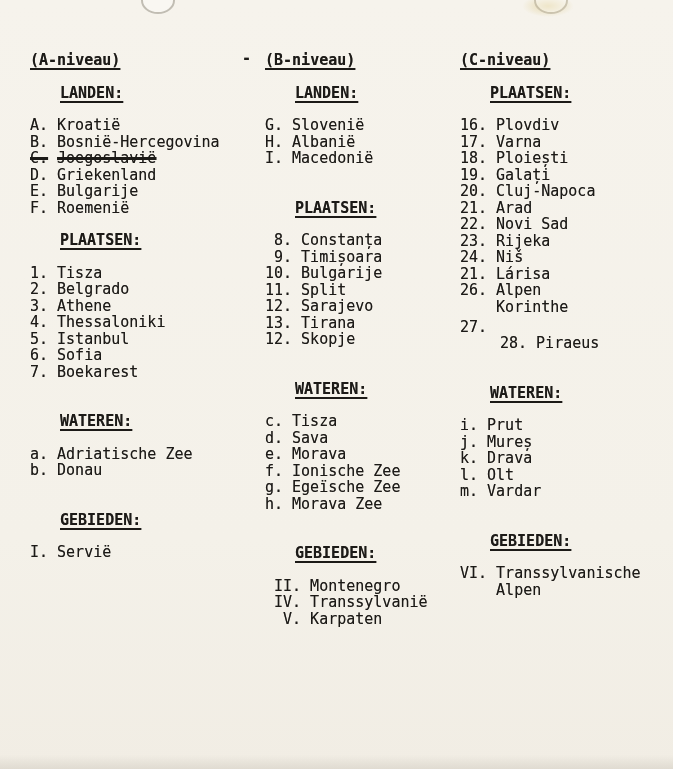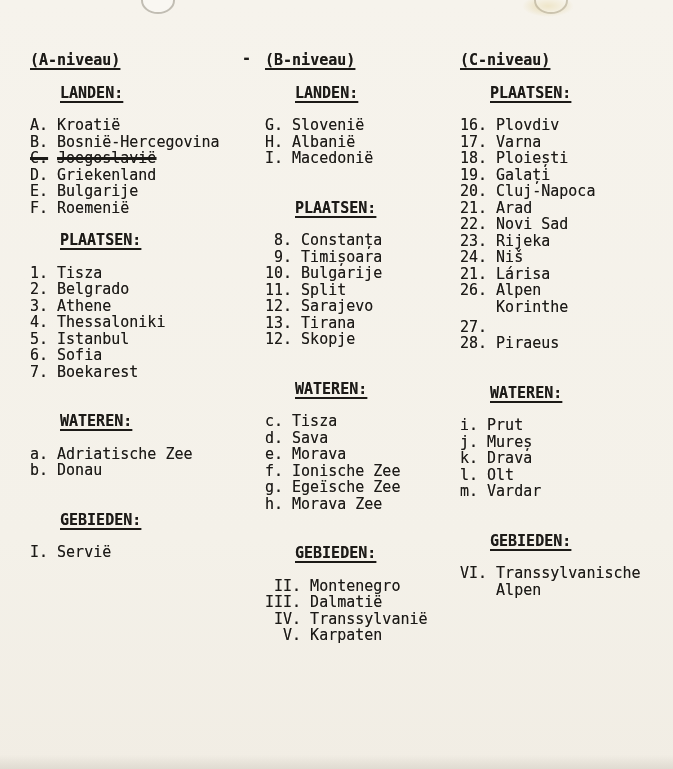--- a/index.html
+++ b/index.html
@@ -229,24 +229,20 @@
           <span class="item-text">Morava Zee</span>
         </div>
       </div>
       <div class="section s3">
         <div class="heading">GEBIEDEN:</div>
         <div class="item">
           <span class="item-label" style="width: 4ch;">II.</span>
           <span class="item-text">Montenegro</span>
         </div>
         <div class="item">
-          <span class="item-label" style="width: 4ch;">III.</span>
-          <span class="item-text">Dalmatië</span>
-        </div>
-        <div class="item">
           <span class="item-label" style="width: 4ch;">IV.</span>
           <span class="item-text">Transsylvanië</span>
         </div>
         <div class="item">
           <span class="item-label" style="width: 4ch;">V.</span>
           <span class="item-text">Karpaten</span>
         </div>
       </div>
     </div>
   <div class="col" id="col-2">
@@ -295,21 +291,21 @@
         </div>
         <div class="item">
           <span class="item-label" style="width: 3ch;">26.</span>
           <span class="item-text">Alpen</span>
         </div>
         <div class="item">
           <span class="item-label" style="width: 3ch; margin-top: 20px;">27.</span>
           <span class="item-text">Korinthe</span>
         </div>
         <div class="item">
-          <span class="item-label" style="width: 3ch;">28.</span>
+          <span class="item-label" style="width: 3ch; margin-left: 40px;">28.</span>
           <span class="item-text">Piraeus</span>
         </div>
       </div>
       <div class="section s1">
         <div class="heading">WATEREN:</div>
         <div class="item">
           <span class="item-label" style="width: 2ch;">i.</span>
           <span class="item-text">Prut</span>
         </div>
         <div class="item">

